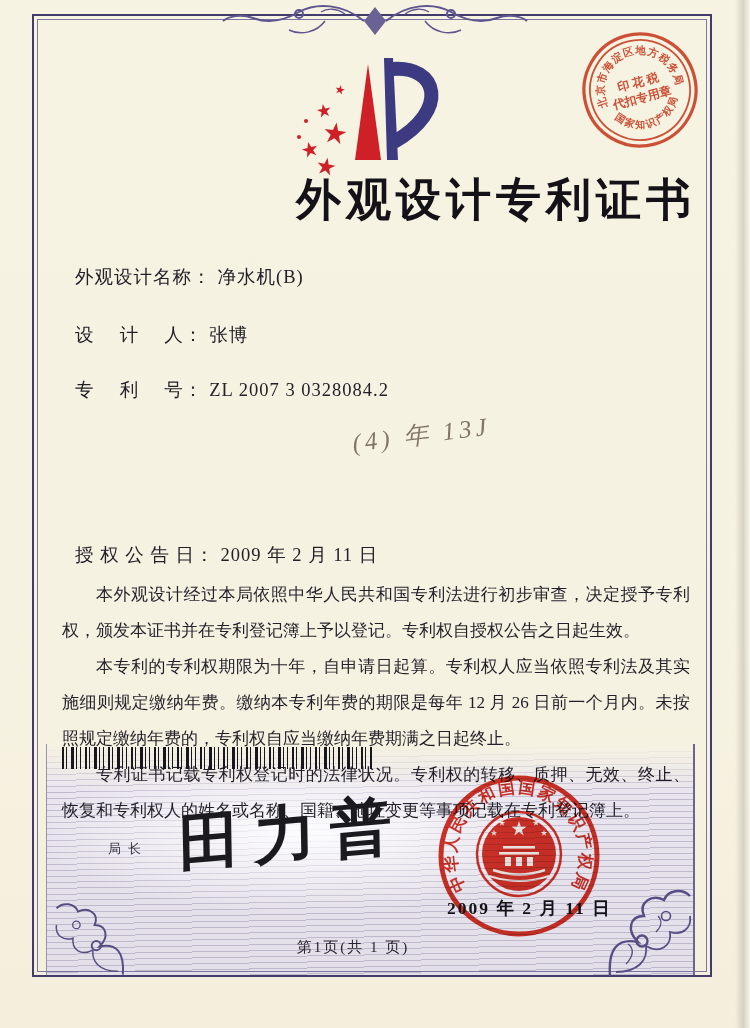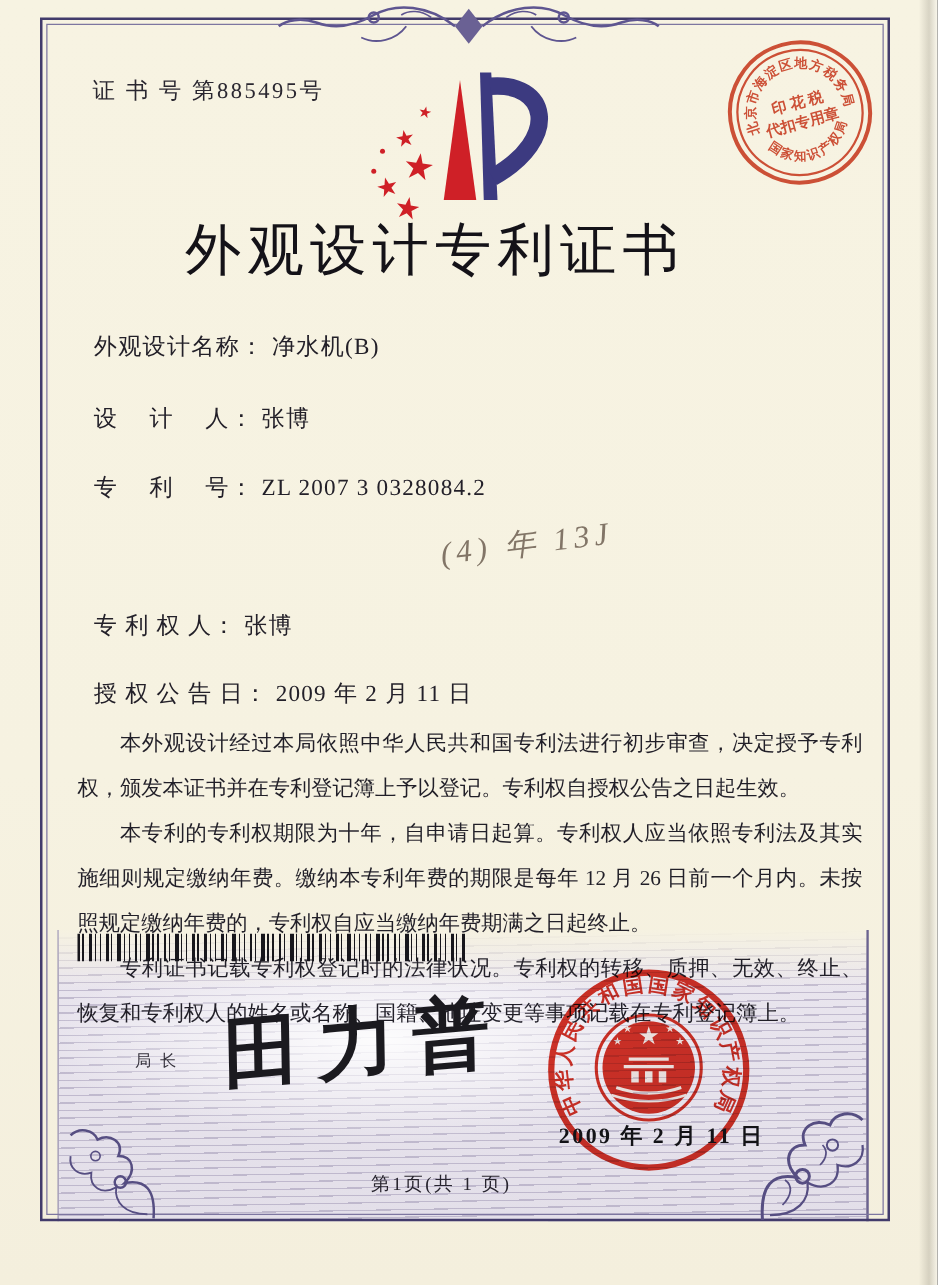--- a/index.html
+++ b/index.html
@@ -10,22 +10,22 @@
   .frame{position:absolute;left:32px;top:14px;width:680px;height:963px;box-sizing:border-box;
     border:2px solid #423b6b;z-index:3;pointer-events:none;}
   .frame::after{content:"";position:absolute;inset:3px;border:1px solid #7d76a0;}
   
   .top-flourish{position:absolute;left:205px;top:0px;z-index:4;}
   
   .cert-no{position:absolute;left:74px;top:60px;font-size:18px;letter-spacing:2px;color:#2a2730;z-index:5;}
   
   .logo{position:absolute;left:288px;top:56px;z-index:5;}
   
-  .title{position:absolute;left:0;top:170px;width:696px;text-align:center;font-size:45px;
-    font-weight:normal;letter-spacing:5px;color:#141218;z-index:5;}
+  .title{position:absolute;left:0;top:170px;width:696px;text-align:right;font-size:45px;
+    font-weight:bold;letter-spacing:5px;color:#141218;z-index:5;}
   
   .row{position:absolute;left:75px;font-size:18.5px;color:#232029;z-index:5;white-space:nowrap;}
   .row .lbl{letter-spacing:1px;}
   .row .val{margin-left:6px;letter-spacing:1px;}
   .r0{top:264px}.r1{top:322px}.r2{top:377px}.r3{top:432px}.r4{top:487px}.r5{top:542px}
   
   .hand-note{position:absolute;left:352px;top:418px;font-size:25px;font-style:italic;
     color:#6e6052;transform:rotate(-7deg);letter-spacing:4px;z-index:5;opacity:.85;}
   
   .bodytext{position:absolute;left:62px;top:577px;width:628px;z-index:5;}
@@ -79,21 +79,20 @@
       <path d="M170,7 L181,21 L170,35 L159,21 Z" fill="#6a6194" stroke="none"></path>
       <path d="M159,21 C138,4 112,2 94,12 C80,20 64,24 48,18 C36,14 24,16 18,21"></path>
       <path d="M181,21 C202,4 228,2 246,12 C260,20 276,24 292,18 C304,14 316,16 322,21"></path>
       <path d="M120,21 C112,32 96,36 84,30 M220,21 C228,32 244,36 256,30" stroke-width="1.5"></path>
       <circle cx="94" cy="14" r="4"></circle>
         <circle cx="246" cy="14" r="4"></circle>
       <path d="M140,14 C132,8 122,8 116,12 M200,14 C208,8 218,8 224,12" stroke-width="1.3"></path>
     </g>
   </svg>
 
-  <div class="cert-no">证 书 号 第885495号</div>
 
   <svg class="logo" width="165" height="122" viewBox="0 0 165 122">
     <defs>
       <polygon id="star10" points="0,-10 2.25,-3.09 9.51,-3.09 3.63,1.18 5.88,8.09 0,3.82 -5.88,8.09 -3.63,1.18 -9.51,-3.09 -2.25,-3.09"></polygon>
     </defs>
     <g>
       <polygon points="80,8 67,104 93,104" fill="#cf2027"></polygon>
       <polygon points="96,2 105,2 110,104 99,104" fill="#3c3a80"></polygon>
       <path d="M104,13 C150,9 162,54 106,86" fill="none" stroke="#3c3a80" stroke-width="14"></path>
     </g>
@@ -111,23 +110,20 @@
   <div class="title">外观设计专利证书</div>
 
   <div class="row r1">
     <span class="lbl">设　 计　 人：</span><span class="val">张博</span>
   </div>
   <div class="row r0">
     <span class="lbl">外观设计名称：</span><span class="val">净水机(B)</span>
   </div>
   <div class="row r2">
     <span class="lbl">专　 利　 号：</span><span class="val">ZL 2007 3 0328084.2</span>
-  </div>
-  <div class="row r4">
-    <span class="lbl">专 利 权 人：</span><span class="val">张博</span>
   </div>
   <div class="row r5">
     <span class="lbl">授 权 公 告 日：</span><span class="val">2009 年 2 月 11 日</span>
   </div>
 
   <div class="hand-note">(4) 年 13J</div>
 
   <div class="bodytext">
     <p>本外观设计经过本局依照中华人民共和国专利法进行初步审查，决定授予专利权，颁发本证书并在专利登记簿上予以登记。专利权自授权公告之日起生效。</p>
     <p>本专利的专利权期限为十年，自申请日起算。专利权人应当依照专利法及其实施细则规定缴纳年费。缴纳本专利年费的期限是每年 12 月 26 日前一个月内。未按照规定缴纳年费的，专利权自应当缴纳年费期满之日起终止。</p>

